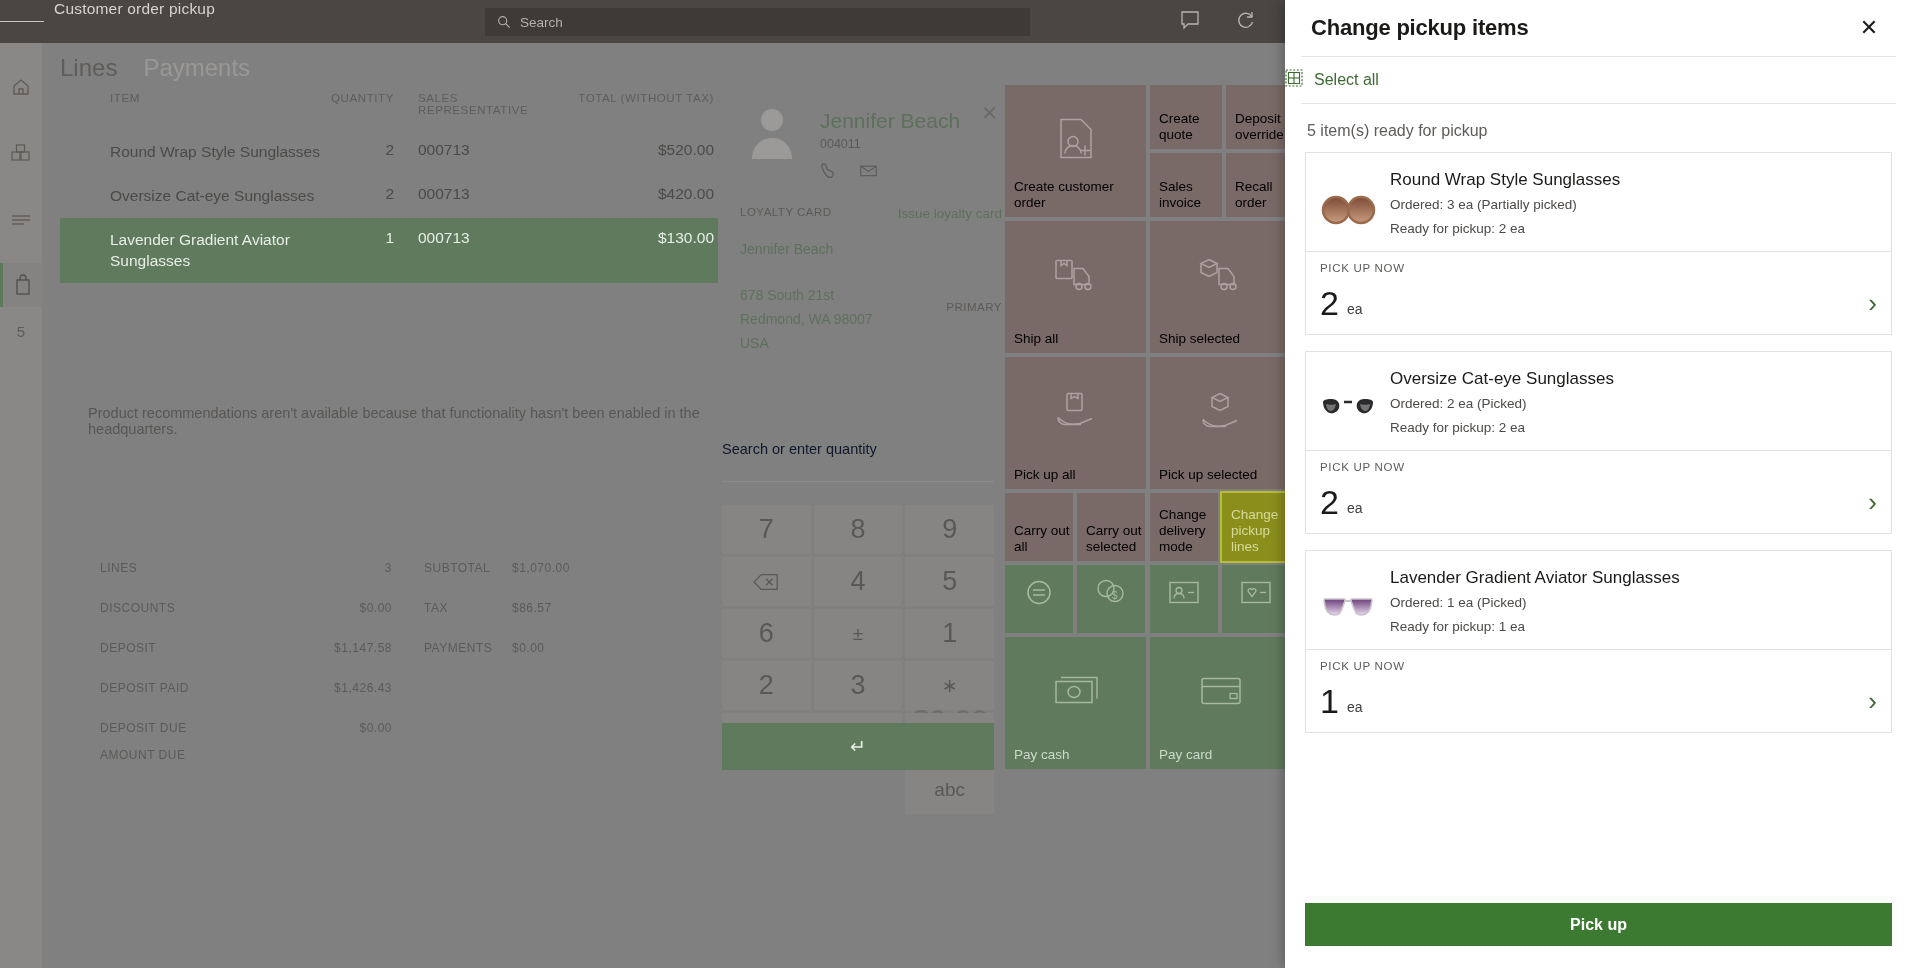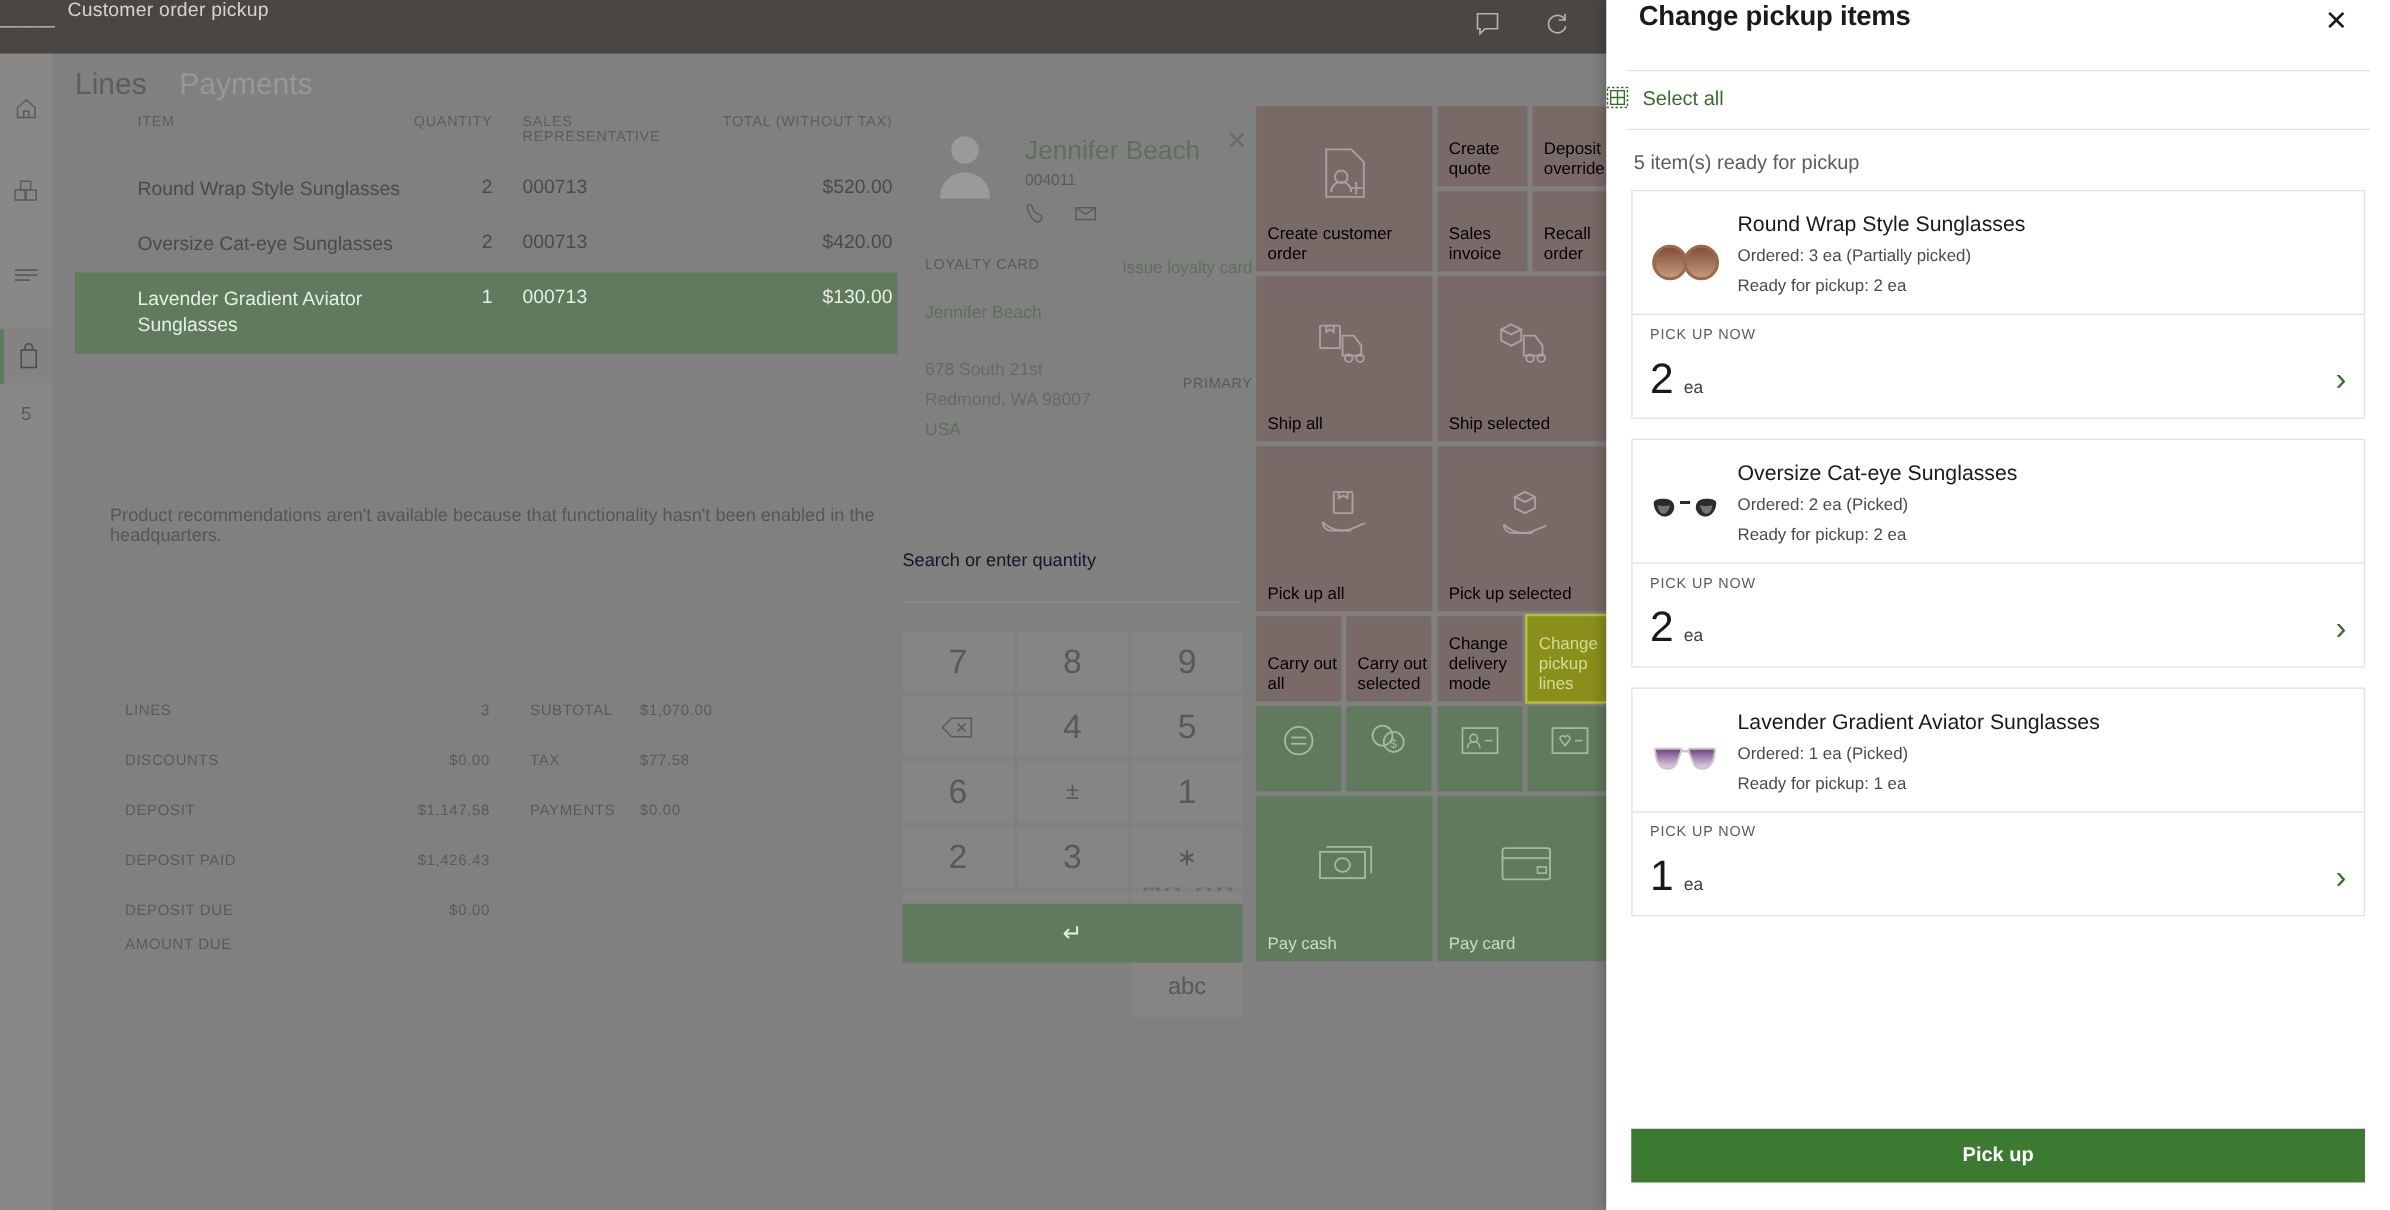--- a/index.html
+++ b/index.html
@@ -115,21 +115,21 @@
   .tile.sel { background: #8a8f1c; color: #d8da9a; outline: 2px solid #b9bd3a; }
   .tile .tl { position: absolute; left: 9px; bottom: 6px; line-height: 16px; }
   .tile .tico { position: absolute; left: 50%; top: 42%; transform: translate(-50%,-50%); opacity: .65; }
 
   
   #dialog {
     position: absolute; right: 0; top: 0; width: 627px; height: 968px;
     background: #ffffff; box-shadow: -2px 0 12px rgba(0,0,0,.28);
     display: flex; flex-direction: column;
   }
-  .dlg-head { height: 56px; display: flex; align-items: flex-start; padding: 0 26px 0 26px; flex: none; }
+  .dlg-head { height: 56px; display: flex; align-items: center; padding: 0 26px 0 26px; flex: none; }
   .dlg-title { font-size: 22px; color: #1b1a19; font-weight: bold; letter-spacing: -.2px; }
   .dlg-close { margin-left: auto; width: 34px; height: 34px; display:flex; align-items:center; justify-content:center;
                color: #1b1a19; font-size: 22px; line-height: 1; }
   .dlg-sep { height: 1px; background: #e6e4e2; margin: 0 16px; flex: none; }
   .selectall { height: 46px; display: flex; align-items: center; gap: 11px; flex: none; }
   .selectall .lbl { font-size: 16px; color: #3c6b31; }
   .ready-count { font-size: 16px; color: #5e5c5a; padding: 18px 0 12px 22px; flex: none; }
 
   .items { flex: 1; overflow: hidden; padding: 0 20px; }
   .card { border: 1px solid #e3e1df; margin-bottom: 16px; background: #fff; }
@@ -154,20 +154,27 @@
 
 <div id="app-backdrop">
 
   <div class="topbar">
     <div class="hamburger">
       <span></span>
         <span></span>
         <span></span>
     </div>
     <div class="apptitle">Customer order pickup</div>
+    <div class="searchbox">
+      <svg width="14" height="14" viewBox="0 0 16 16">
+        <circle cx="6.5" cy="6.5" r="4.6" fill="none" stroke="#b3afad" stroke-width="1.3"></circle>
+        <line x1="10" y1="10" x2="14.5" y2="14.5" stroke="#b3afad" stroke-width="1.3"></line>
+      </svg>
+      <span>Search</span>
+    </div>
     <div class="topicons">
       <span class="ti">
         <svg width="20" height="20" viewBox="0 0 20 20">
             <path d="M2 2h16v12H8l-4 4v-4H2z" fill="none" stroke="#c9c6c4" stroke-width="1.3"></path>
           </svg>
       </span>
       <span class="ti">
         <svg width="20" height="20" viewBox="0 0 20 20">
             <path d="M16 7a7 7 0 1 0 .6 5" fill="none" stroke="#c9c6c4" stroke-width="1.3"></path>
             <path d="M16 2v5h-5" fill="none" stroke="#c9c6c4" stroke-width="1.3"></path>
@@ -253,21 +260,21 @@
       <div class="trow">
         <div class="lbl">LINES</div>
         <div class="val">3</div>
         <div class="lbl2">SUBTOTAL</div>
         <div class="val2">$1,070.00</div>
       </div>
       <div class="trow">
         <div class="lbl">DISCOUNTS</div>
         <div class="val">$0.00</div>
         <div class="lbl2">TAX</div>
-        <div class="val2">$77.58</div>
+        <div class="val2">$86.57</div>
       </div>
       <div class="trow">
         <div class="lbl">DEPOSIT</div>
         <div class="val">$1,147.58</div>
         <div class="lbl2">PAYMENTS</div>
         <div class="val2">$0.00</div>
       </div>
       <div class="trow">
         <div class="lbl">DEPOSIT PAID</div>
         <div class="val">$1,426.43</div>

